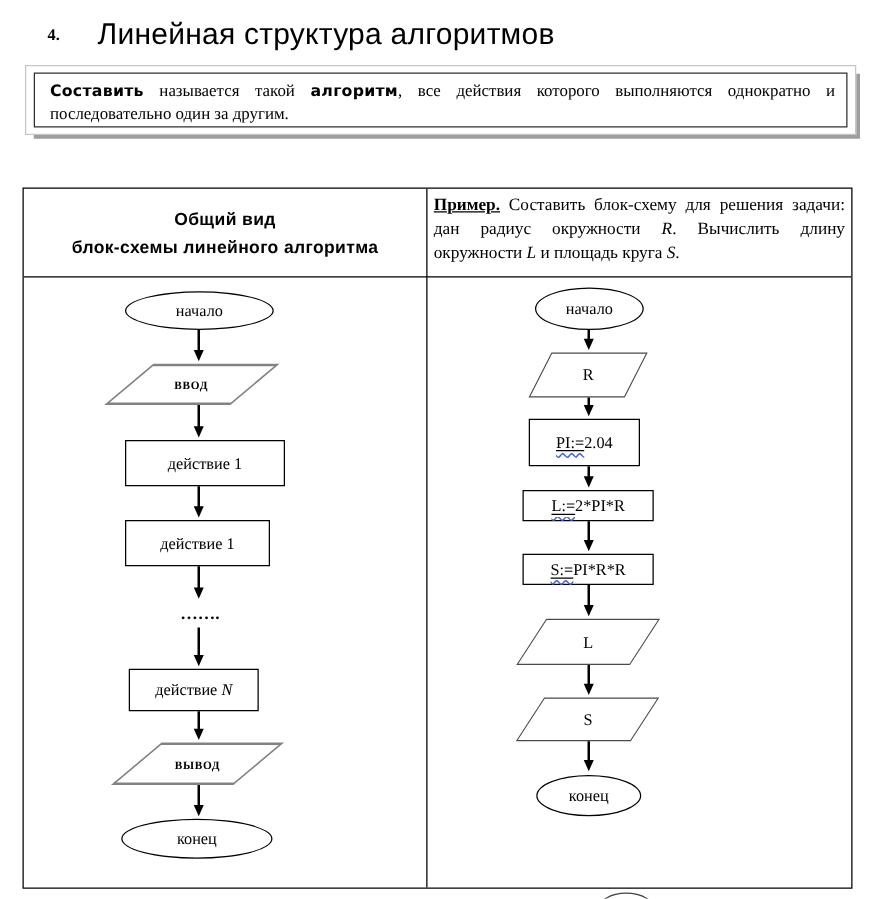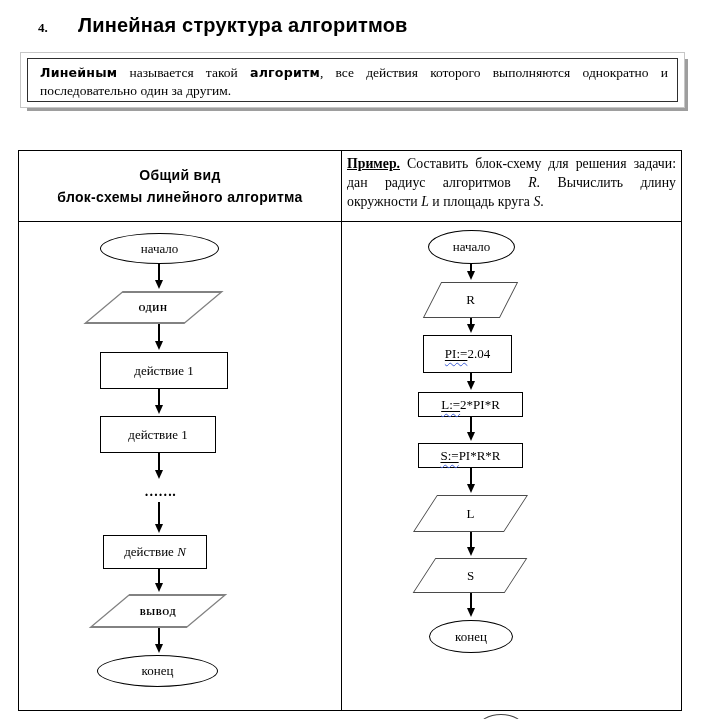--- a/index.html
+++ b/index.html
@@ -9,21 +9,21 @@
     --par-border:#828282;
     --light-border:#c6c6c6;
   }
   *{margin:0;padding:0;box-sizing:border-box;}
   html,body{width:701px;height:719px;background:#fff;overflow:hidden;}
   body{position:relative;font-family:"Liberation Serif",serif;color:var(--ink);}
   #page{position:absolute;inset:0;background:#fff;}
 
   
   .hnum{position:absolute;left:38px;top:20px;font-weight:bold;font-size:13px;font-family:"Liberation Serif",serif;}
-  .htitle{position:absolute;left:78px;top:14px;font-family:"Liberation Sans",sans-serif;font-weight:bold;font-size:20px;letter-spacing:0.2px;}
+  .htitle{position:absolute;left:78px;top:14px;font-family:"Liberation Sans",sans-serif;font-weight:normal;font-size:24px;letter-spacing:0.2px;}
 
   
   .defouter{position:absolute;left:20px;top:52px;width:665px;height:56px;border:1px solid var(--light-border);background:#fff;box-shadow:5px 5px 0 -2px var(--shadow);}
   .definner{position:absolute;left:6px;top:5px;right:6px;bottom:5px;border:1px solid #2e2e2e;background:#fff;}
   .deftext{position:absolute;left:0;top:0;right:0;padding:5px 9px 0 12px;font-size:13.5px;line-height:17.5px;text-align:justify;}
   .accent{font-family:"DejaVu Sans",sans-serif;font-weight:bold;font-size:12.6px;letter-spacing:0.2px;}
 
   
   .tablebox{position:absolute;left:18px;top:150px;width:664px;height:561px;border:1.5px solid #000;background:transparent;}
   .col-divider{position:absolute;left:322px;top:0;bottom:0;width:1px;background:#000;}
@@ -58,41 +58,41 @@
 </head>
 <body>
 
 <div id="page">
 
   <span class="hnum">4.</span>
   <span class="htitle">Линейная структура алгоритмов</span>
 
   <div class="defouter">
     <div class="definner">
-      <p class="deftext"><span class="accent">Линейным</span><span class=""> называется такой </span><span class="accent">алгоритм</span><span class="">, все действия которого выполняются однократно и последовательно один за другим.</span></p>
+      <p class="deftext"><span class="accent">Составить</span><span class=""> называется такой </span><span class="accent">алгоритм</span><span class="">, все действия которого выполняются однократно и последовательно один за другим.</span></p>
     </div>
   </div>
 
   <div class="tablebox">
     <div class="col-divider"></div>
     <div class="header-divider"></div>
     <div class="cell-left-header">
       <div>Общий вид</div>
       <div>блок-схемы линейного алгоритма</div>
     </div>
-    <div class="cell-right-header"><span class="bu">Пример.</span><span class=""> Составить блок-схему для решения задачи: дан радиус алгоритмов </span><span class="it">R</span><span class="">. Вычислить длину окружности </span><span class="it">L</span><span class=""> и площадь круга </span><span class="it">S</span><span class="">.</span></div>
+    <div class="cell-right-header"><span class="bu">Пример.</span><span class=""> Составить блок-схему для решения задачи: дан радиус окружности </span><span class="it">R</span><span class="">. Вычислить длину окружности </span><span class="it">L</span><span class=""> и площадь круга </span><span class="it">S</span><span class="">.</span></div>
   </div>
 
   <div id="flow-left" class="flowlayer">
       <div class="node oval" style="left: 100px; top: 233px; width: 119px; height: 31px;">
         <div class="nlabel"><span class="">начало</span></div>
       </div>
       <div class="node par thickpar" style="left: 83px; top: 291px; width: 140px; height: 33px;">
         <div class="pshape" style="left: 19.6639px; right: 19.6639px; transform: skewX(-50deg);"></div>
-        <div class="nlabel"><span class="sc">один</span></div>
+        <div class="nlabel"><span class="sc">ввод</span></div>
       </div>
       <div class="node rect" style="left: 100px; top: 352px; width: 128px; height: 37px;">
         <div class="nlabel"><span class="">действие 1</span></div>
       </div>
       <div class="node rect" style="left: 100px; top: 416px; width: 116px; height: 37px;">
         <div class="nlabel"><span class="">действие 1</span></div>
       </div>
       <div class="node dots" style="left: 136px; top: 483px; width: 48px; height: 18px;">
         <div class="nlabel"><span class="b">…….</span></div>
       </div>

